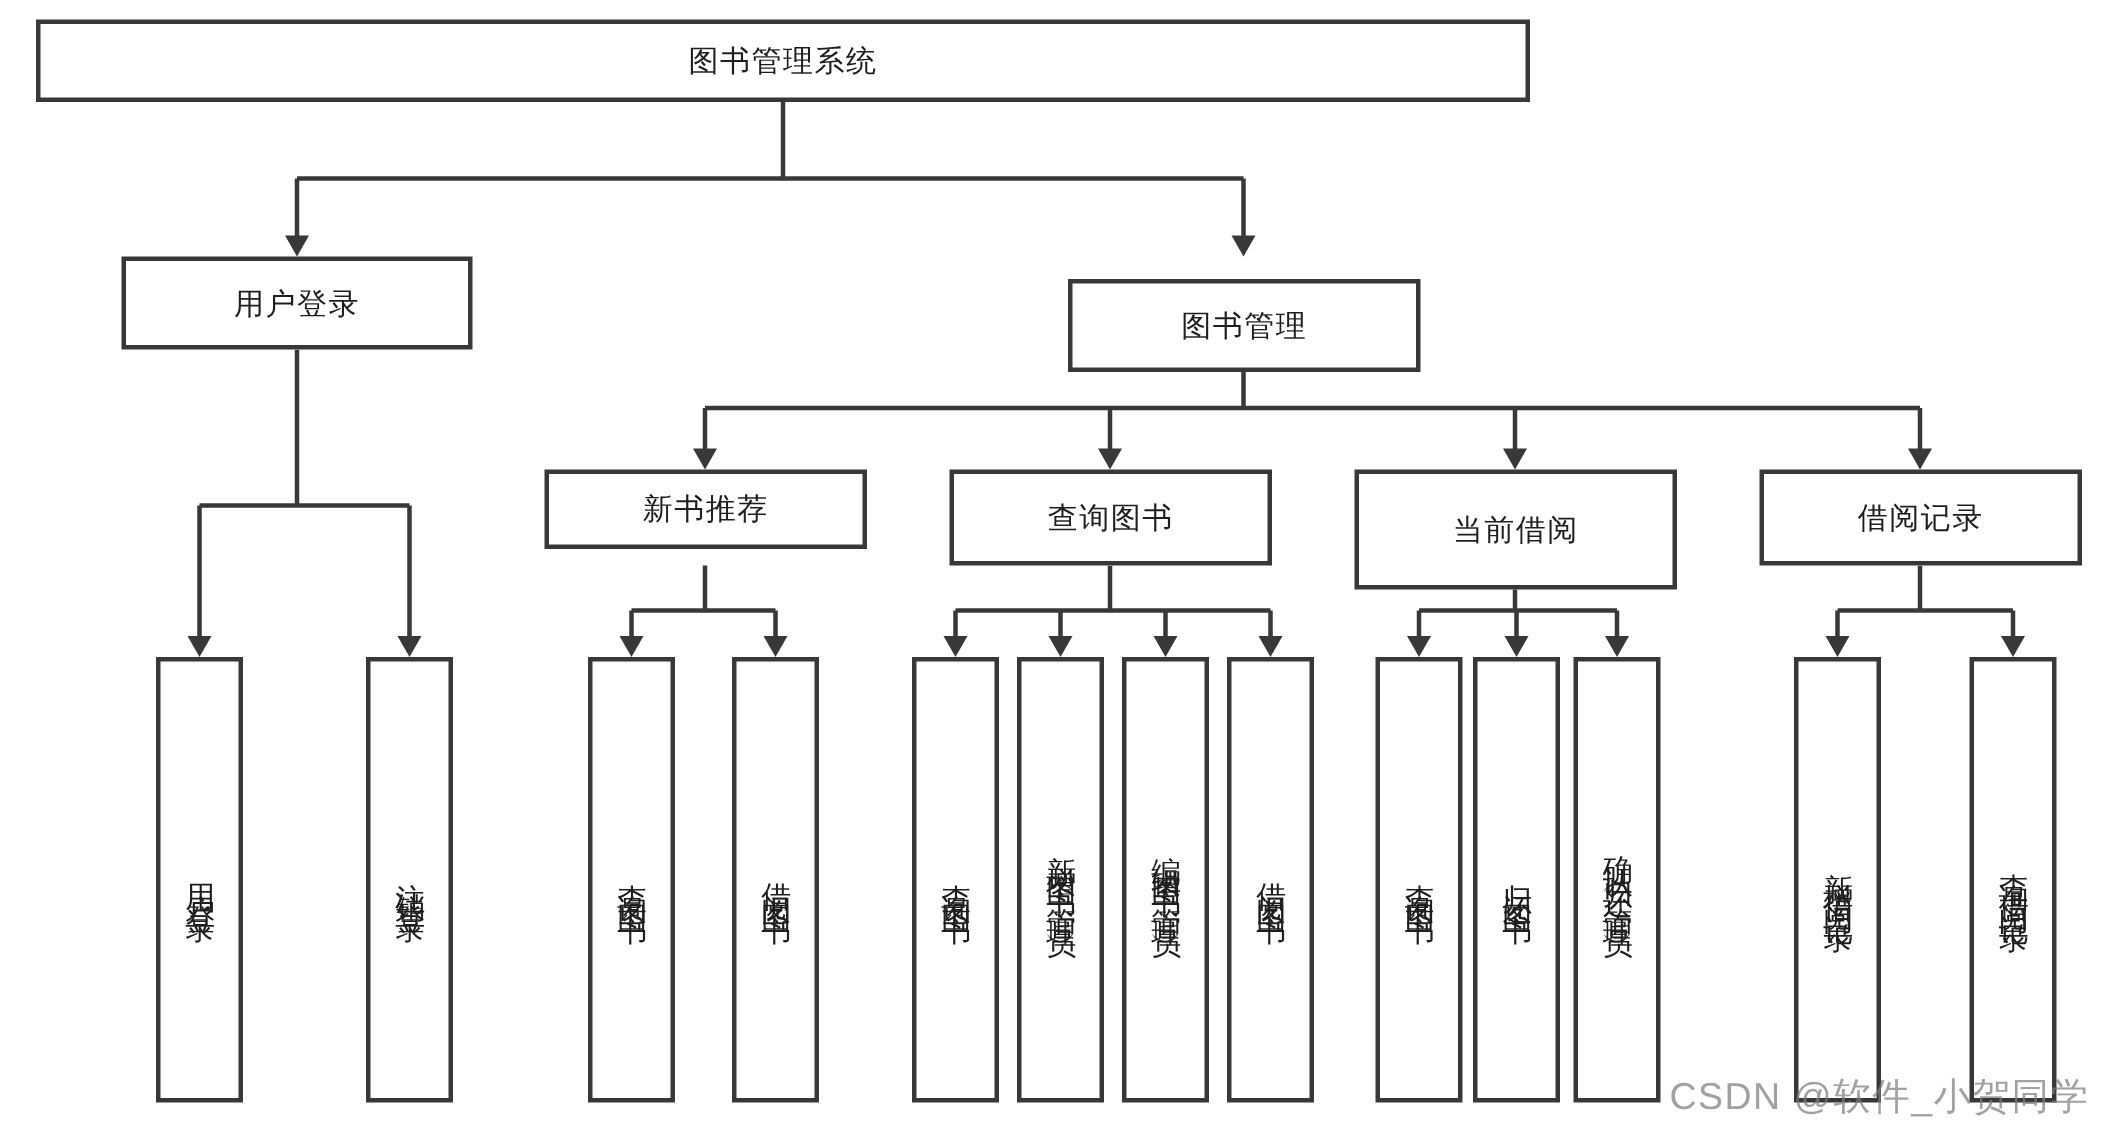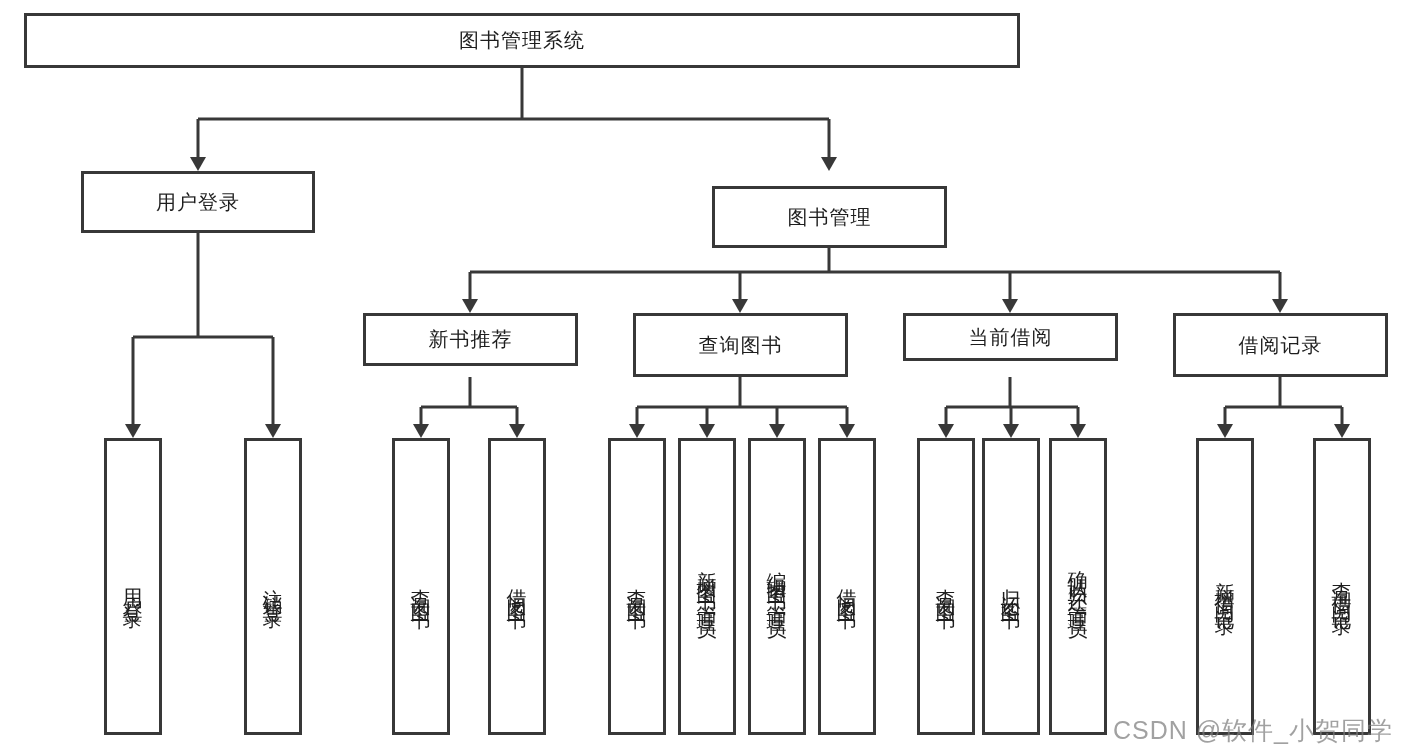--- a/index.html
+++ b/index.html
@@ -110,21 +110,21 @@
   <div class="box" style="left:712px; top:186px; width:235px; height:62px;">
     <span>图书管理</span>
   </div>
 
   <div class="box" style="left:363px; top:313px; width:215px; height:53px;">
     <span>新书推荐</span>
   </div>
   <div class="box" style="left:633px; top:313px; width:215px; height:64px;">
     <span>查询图书</span>
   </div>
-  <div class="box" style="left:903px; top:313px; width:215px; height:48px;text-align:right;">
+  <div class="box" style="left:903px; top:313px; width:215px; height:80px;text-align:right;">
     <span>当前借阅</span>
   </div>
   <div class="box" style="left:1173px; top:313px; width:215px; height:64px;">
     <span>借阅记录</span>
   </div>
 
   <div class="box leaf" style="left:104px; top:438px; width:58px; height:297px;">
     <span class="vtext">用户登录</span>
   </div>
   <div class="box leaf" style="left:244px; top:438px; width:58px; height:297px;">

